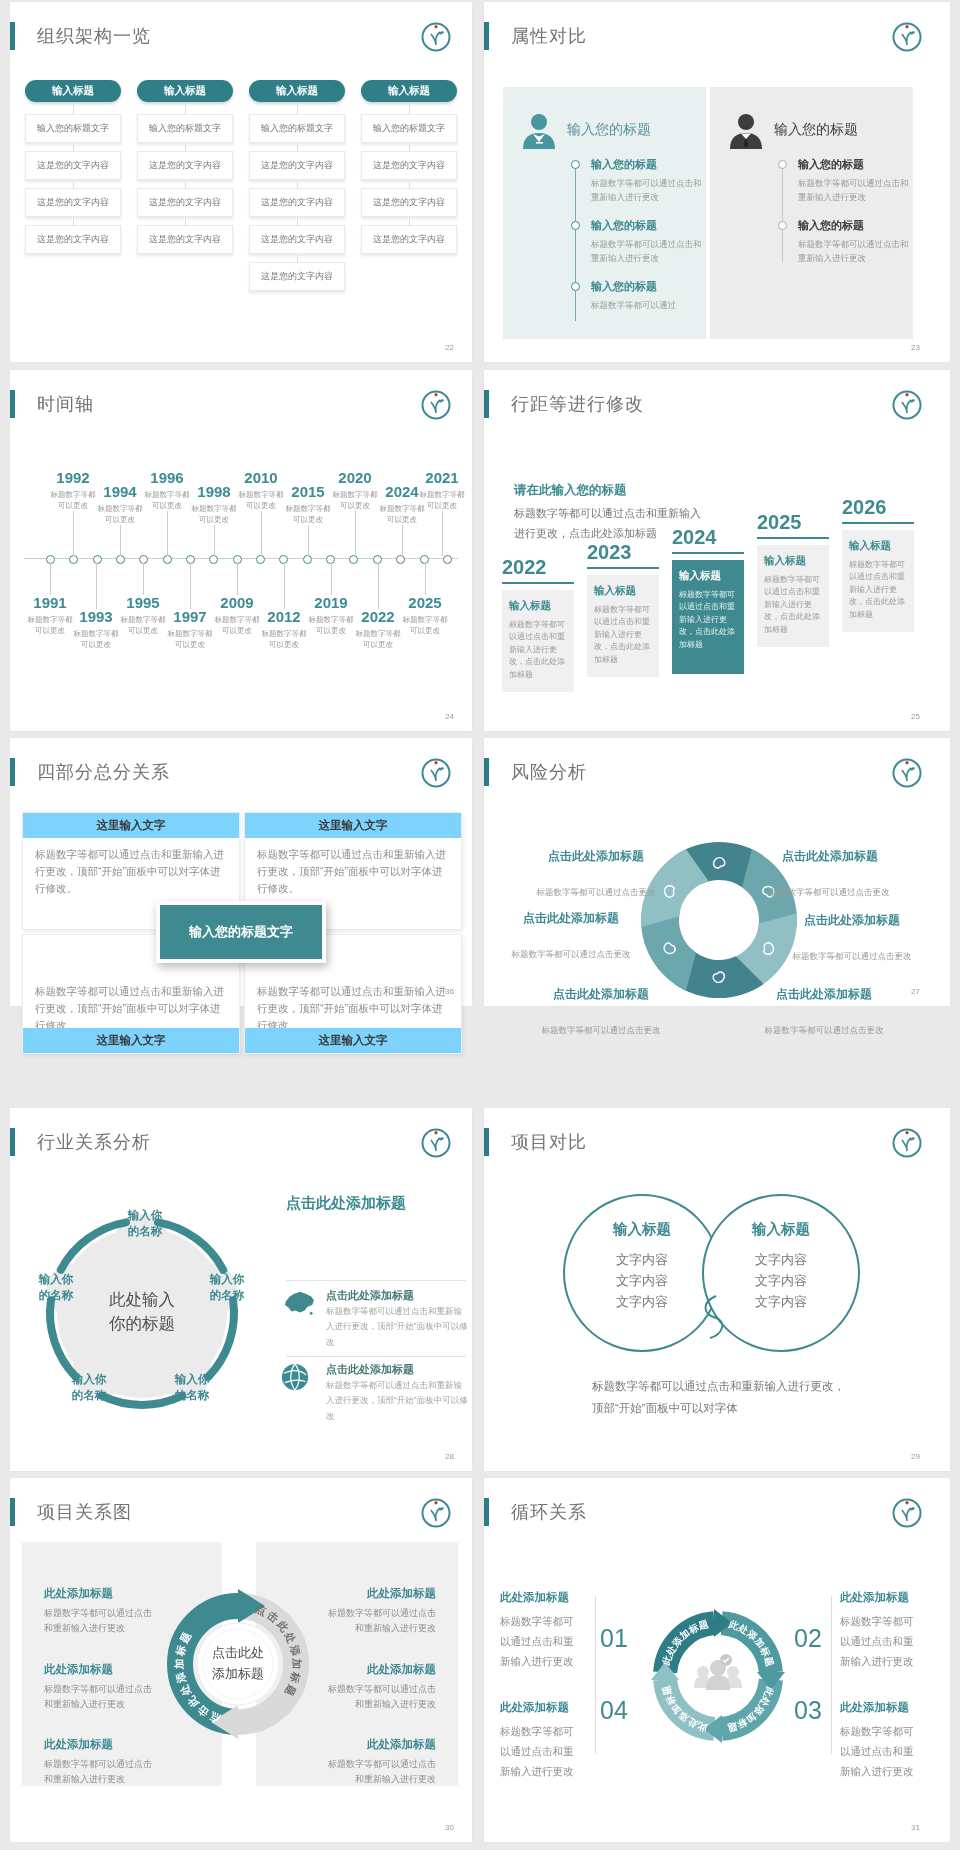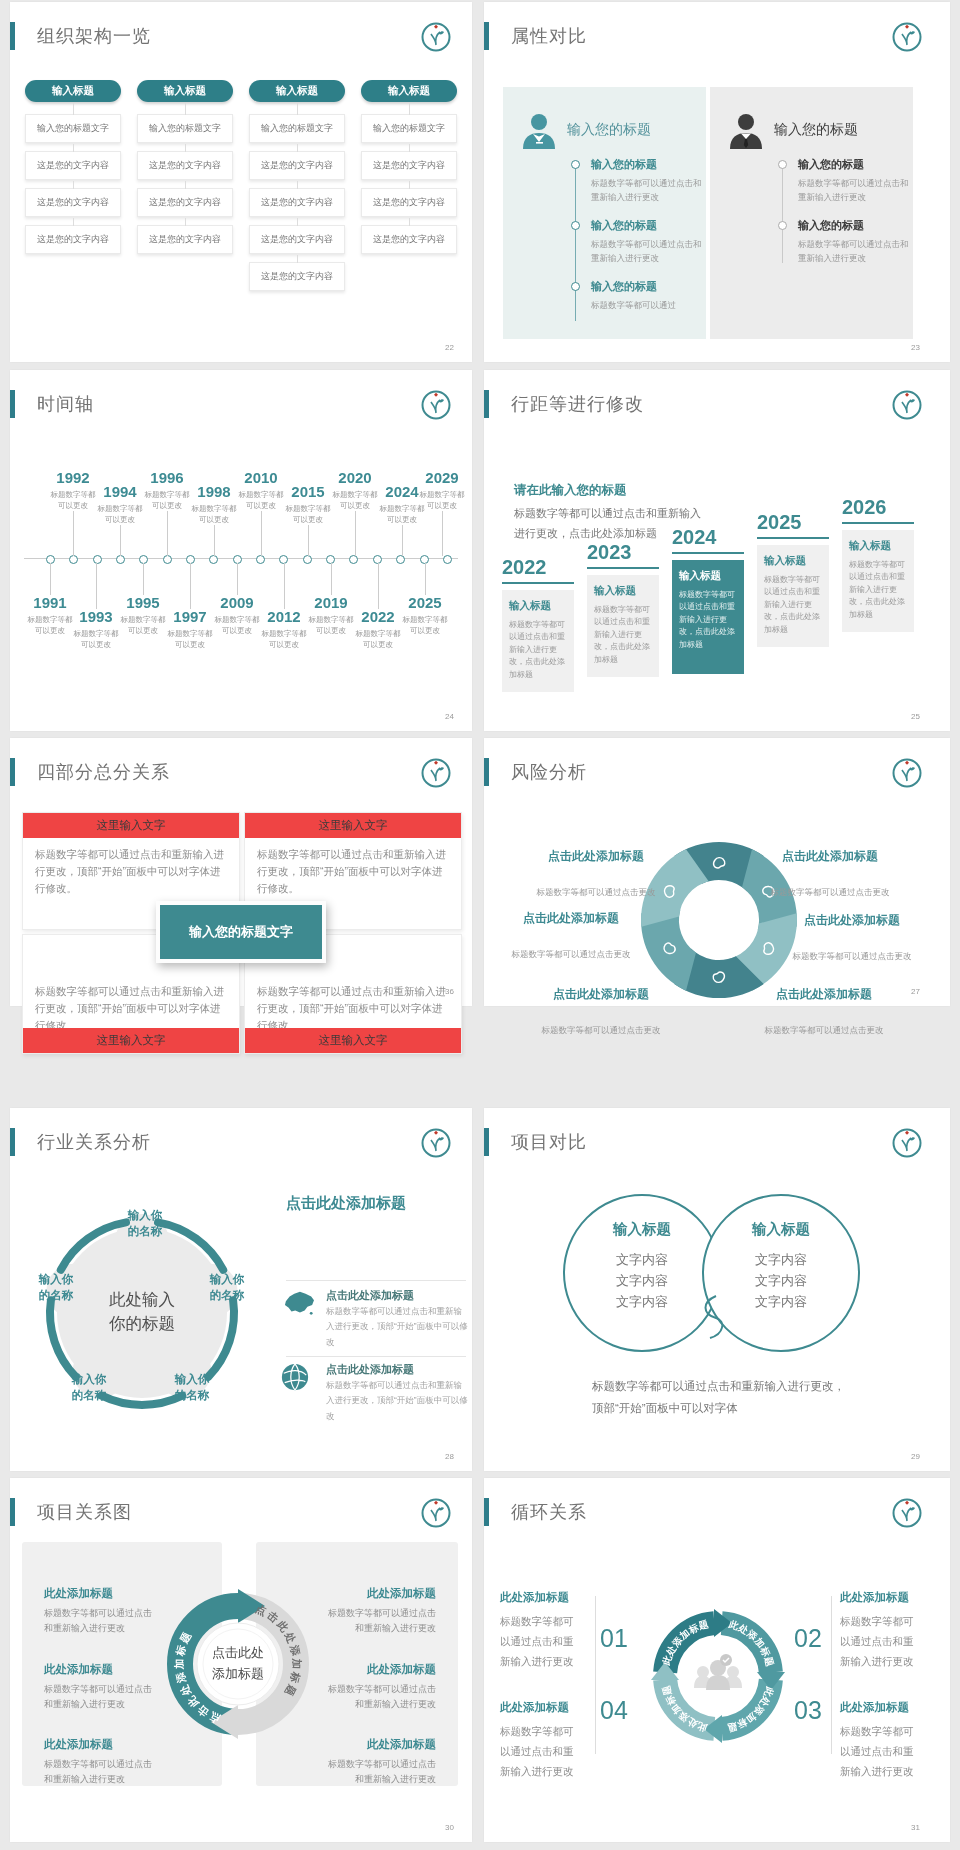--- a/index.html
+++ b/index.html
@@ -64,22 +64,22 @@
   .p-box{margin-top:6px;background:#f0f0f0;padding:9px 7px;height:84px;overflow:hidden;box-sizing:content-box}
   .p-box.act{background:#3e8a90;height:96px}
   .p-bt{font-size:10.5px;font-weight:bold;color:#3e8a90;margin-bottom:6px}
   .act .p-bt{color:#fff}
   .p-bx{font-size:8px;color:#999;line-height:1.55}
   .act .p-bx{color:#e6f1f1}
   
   .q{position:absolute;width:216px;background:#fff;border:1px solid #ececec;box-shadow:1px 2px 4px rgba(0,0,0,.08)}
   .q-tl{left:12px;top:74px;height:116px}.q-tr{left:234px;top:74px;height:116px}
   .q-bl{left:12px;top:196px;height:118px}.q-br{left:234px;top:196px;height:118px}
-  .q-head{height:25px;background:#ef4444;display:flex;align-items:center;justify-content:center;
-    font-size:11.5px;font-weight:normal;color:#3a3a3a}
+  .q-head{height:25px;background:#7dd3fc;display:flex;align-items:center;justify-content:center;
+    font-size:11.5px;font-weight:bold;color:#3a3a3a}
   .q-foot{position:absolute;bottom:0;left:0;right:0}
   .q-body{padding:8px 12px 0;font-size:10.5px;color:#8f8f8f;line-height:1.6}
   .q-bl .q-body,.q-br .q-body{padding-top:48px}
   .q-center{position:absolute;left:146px;top:163px;width:170px;height:62px;background:#3e8a90;
     border:4px solid #fdfdfd;box-sizing:border-box;box-shadow:2px 4px 9px rgba(0,0,0,.28);
     color:#fff;font-size:13px;font-weight:bold;display:flex;align-items:center;justify-content:center;z-index:2}
   
   .k-svg{position:absolute;left:150px;top:97px}
   .k-label{position:absolute;width:170px;text-align:center}
   .k-lt{font-size:12px;font-weight:bold;color:#3e8a92}
@@ -352,21 +352,21 @@
 可以更改</div>
       <div class="t-stem"></div>
     </div>
   <div class="t-g t-bh" style="left:383px">
       <div class="t-stem"></div>
       <div class="t-year">2025</div>
       <div class="t-note pre">标题数字等都
 可以更改</div>
     </div>
   <div class="t-g t-th" style="left:400px">
-      <div class="t-year">2029</div>
+      <div class="t-year">2021</div>
       <div class="t-note pre">标题数字等都
 可以更改</div>
       <div class="t-stem"></div>
     </div>
   <div class="pg">24</div>
 </div>
 
 <div class="card cR r2">
   <div class="hd">
       <div class="bar"></div>

